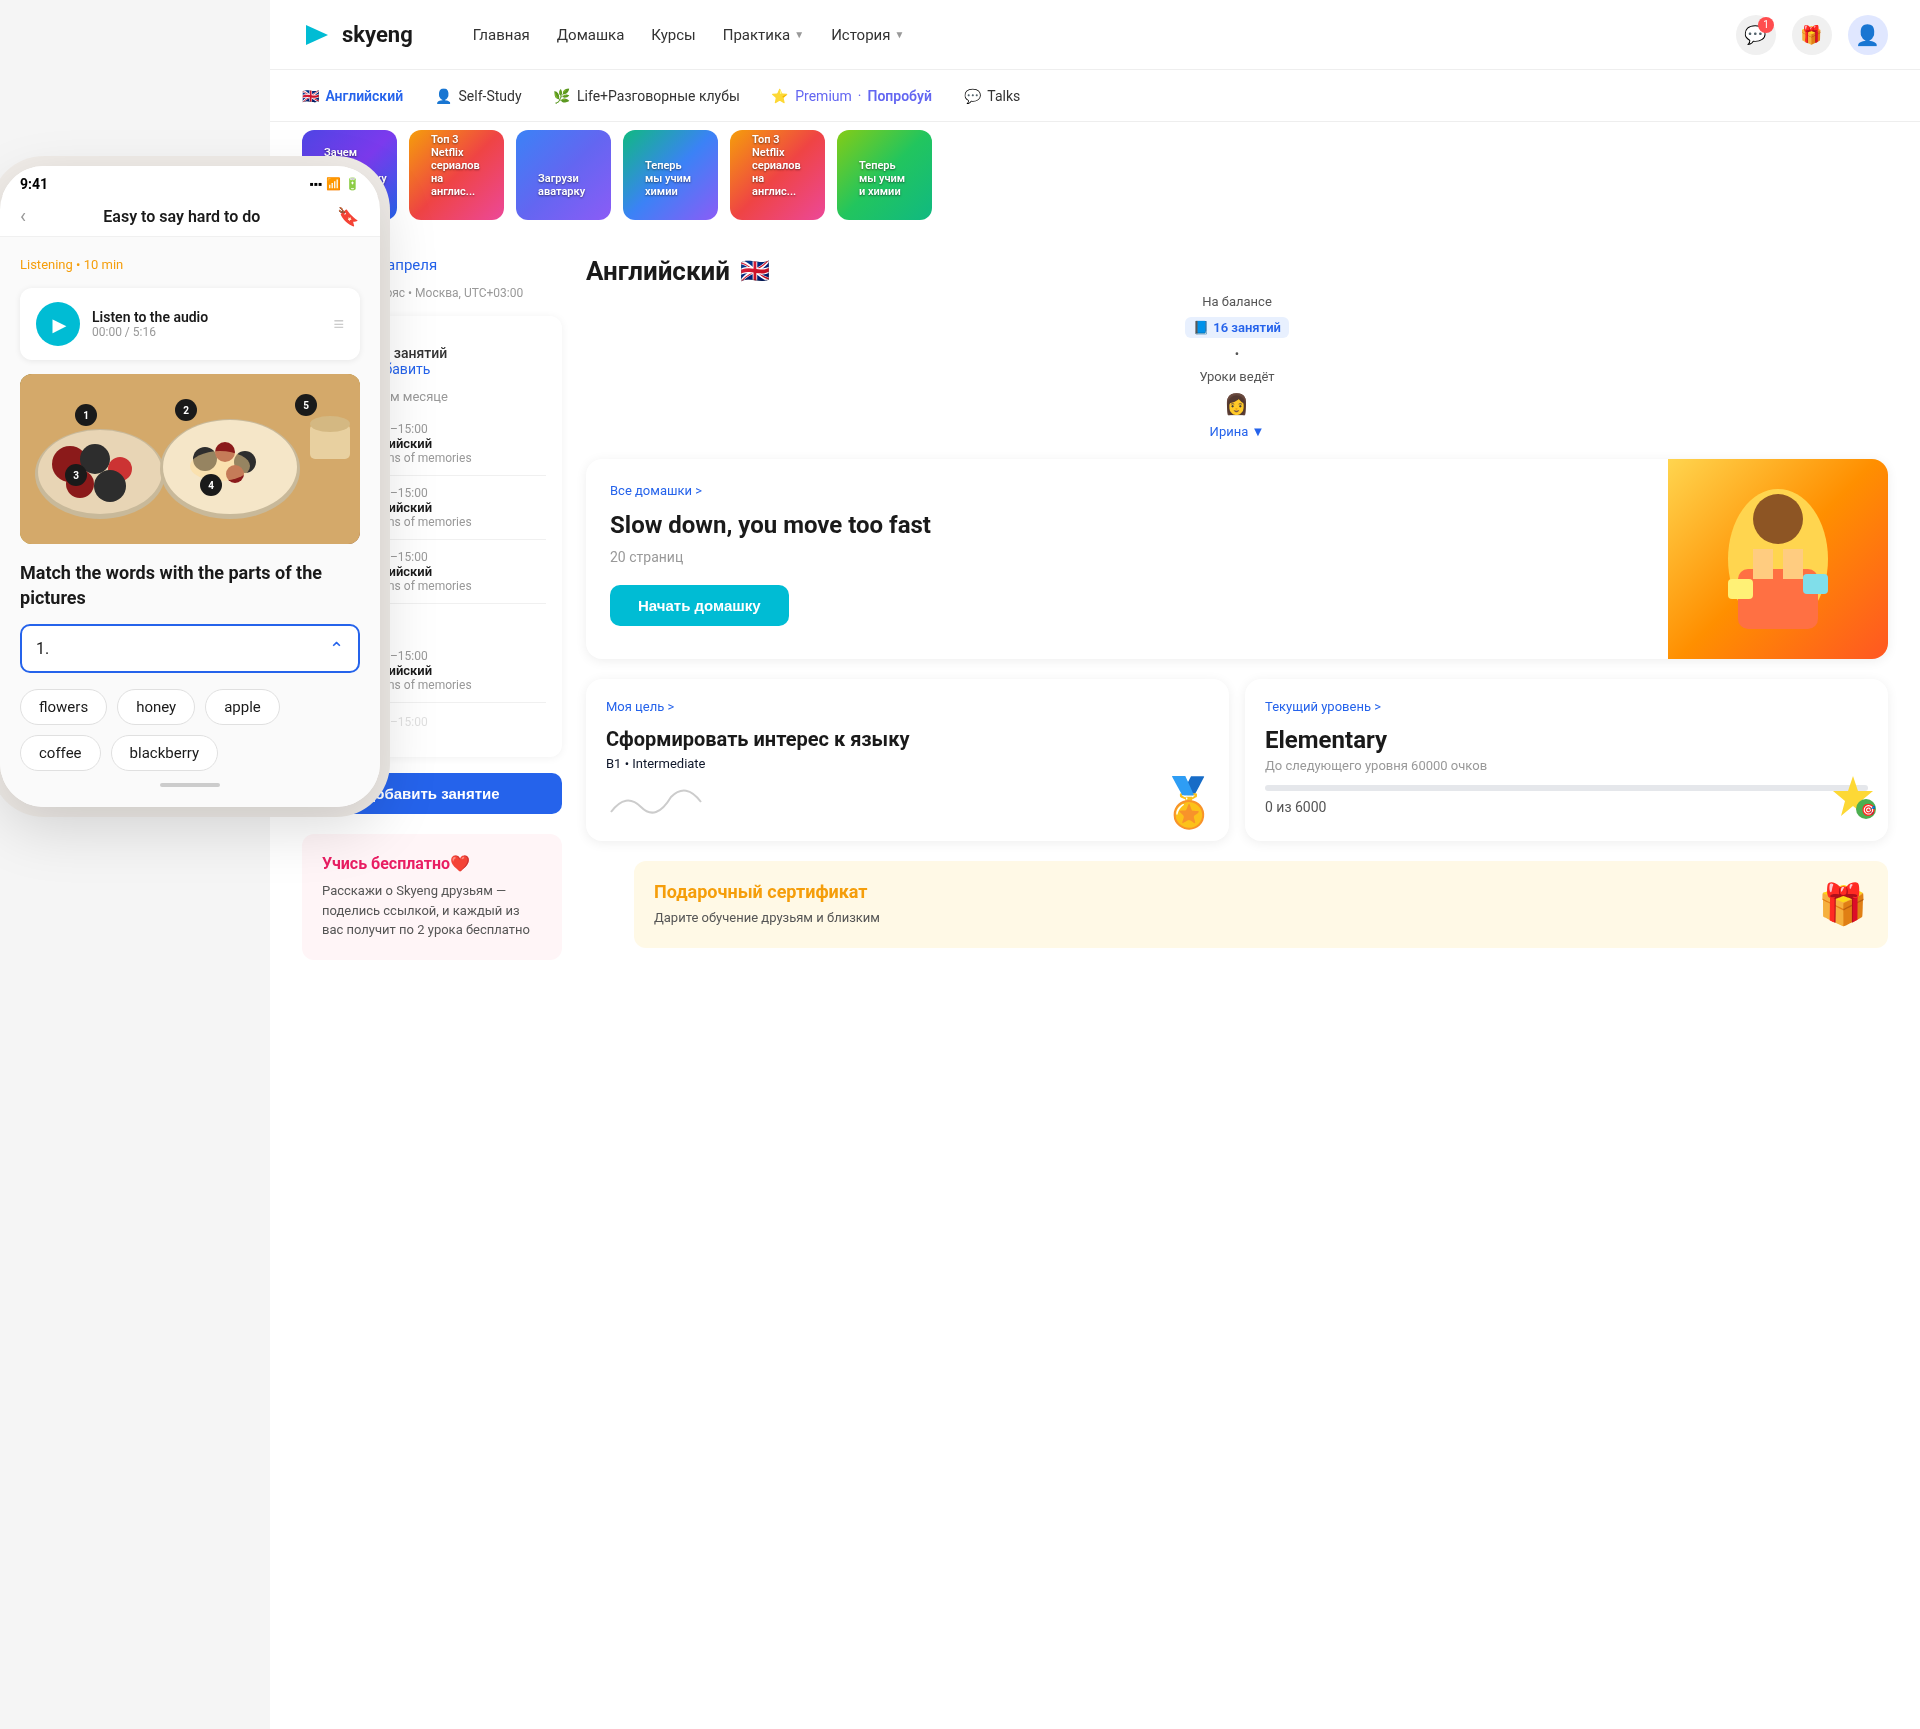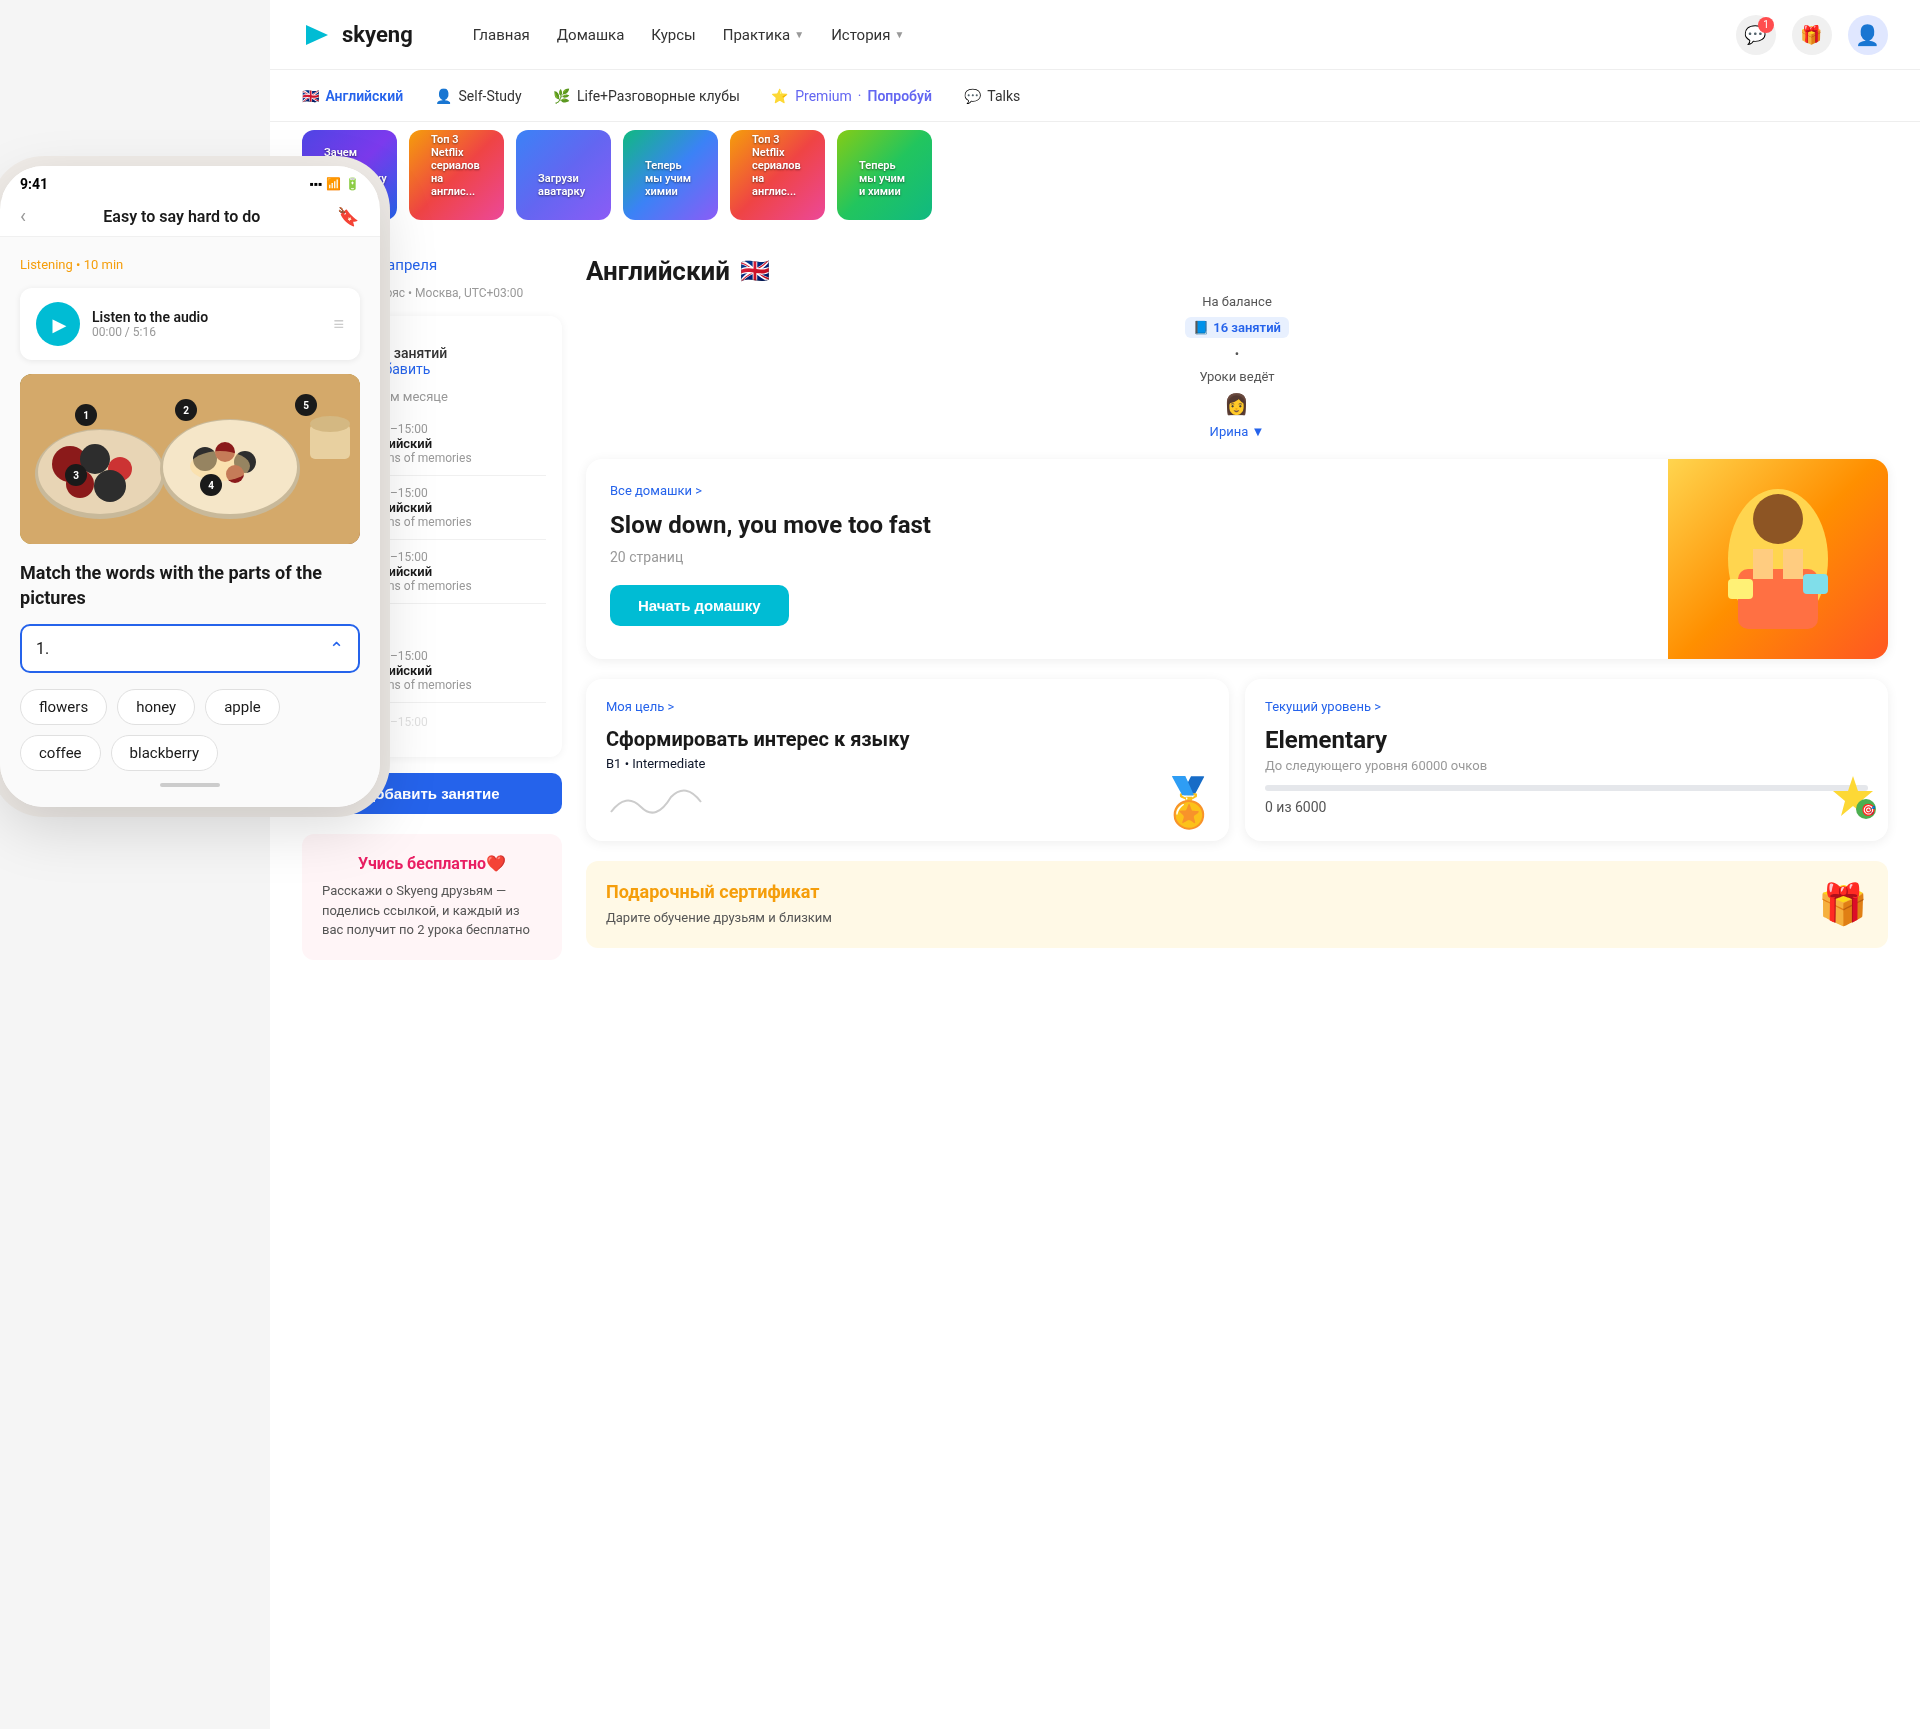--- a/index.html
+++ b/index.html
@@ -245,21 +245,21 @@
     
     .free-card {
       margin-top: 20px;
       background: #fff5f7;
       border-radius: 12px;
       padding: 20px;
     }
     .free-card-header {
       display: flex;
       align-items: center;
-      justify-content: center;
+      justify-content: flex-start;
       margin-bottom: 8px;
     }
     .free-card-title { font-size: 16px; font-weight: 700; color: #e91e63; }
     .free-card-text { font-size: 13px; color: #555; line-height: 1.5; }
 
     
     .right-col { flex: 1; }
 
     .english-header {
       display: flex;
@@ -821,21 +821,21 @@
         <div class="level-icon">
           <svg width="50" height="50" viewBox="0 0 50 50">
             <polygon points="25,5 30,20 45,20 33,30 37,45 25,35 13,45 17,30 5,20 20,20" fill="#FDD835"></polygon>
             <circle cx="38" cy="38" r="10" fill="#4CAF50"></circle>
             <text x="33" y="43" font-size="12" fill="white">🎯</text>
           </svg>
         </div>
       </div>
     </div>
 
-    <div class="gift-card" style="margin-top:20px;">
+    <div class="gift-card" style="margin-top:20px;margin-left:48px;">
       <div class="gift-header">
         <div>
           <div class="gift-title">Подарочный сертификат</div>
           <p class="gift-text">Дарите обучение друзьям и близким</p>
         </div>
         <span style="font-size:40px;">🎁</span>
       </div>
     </div>
   </div>
 </div>

